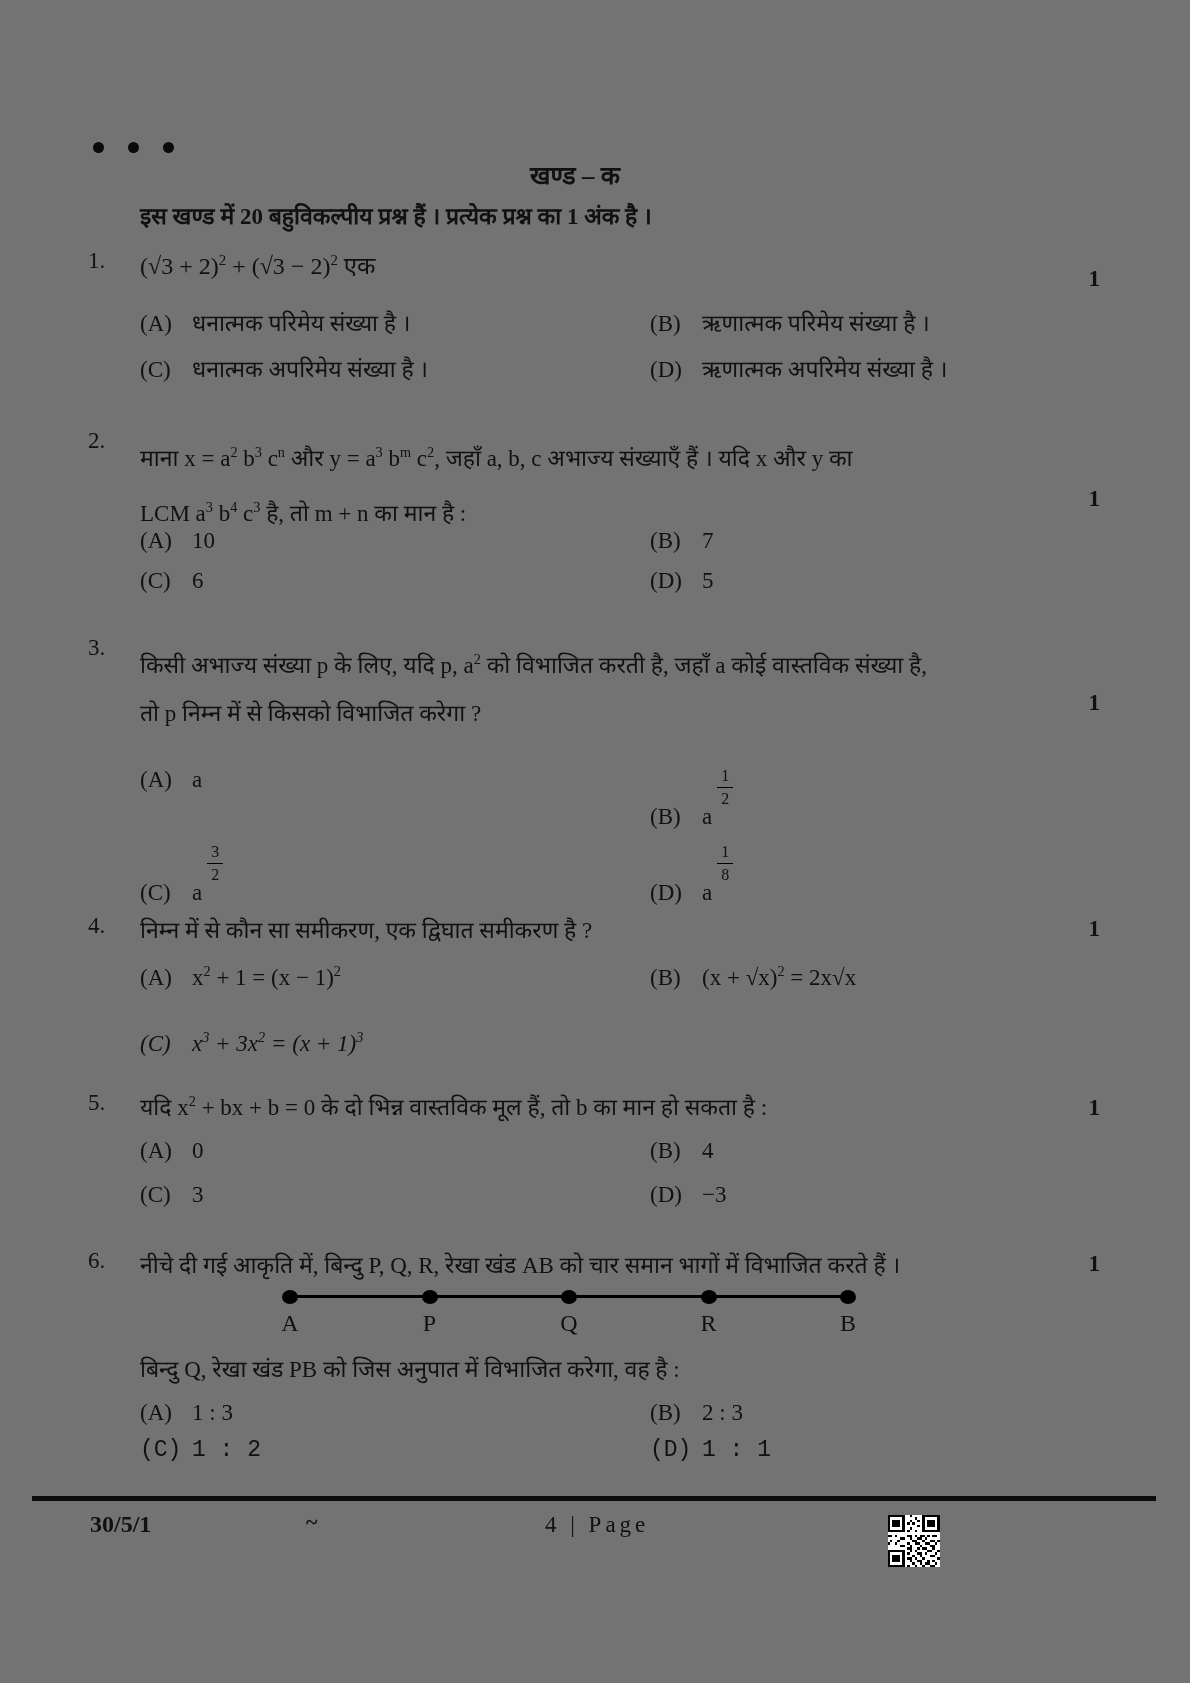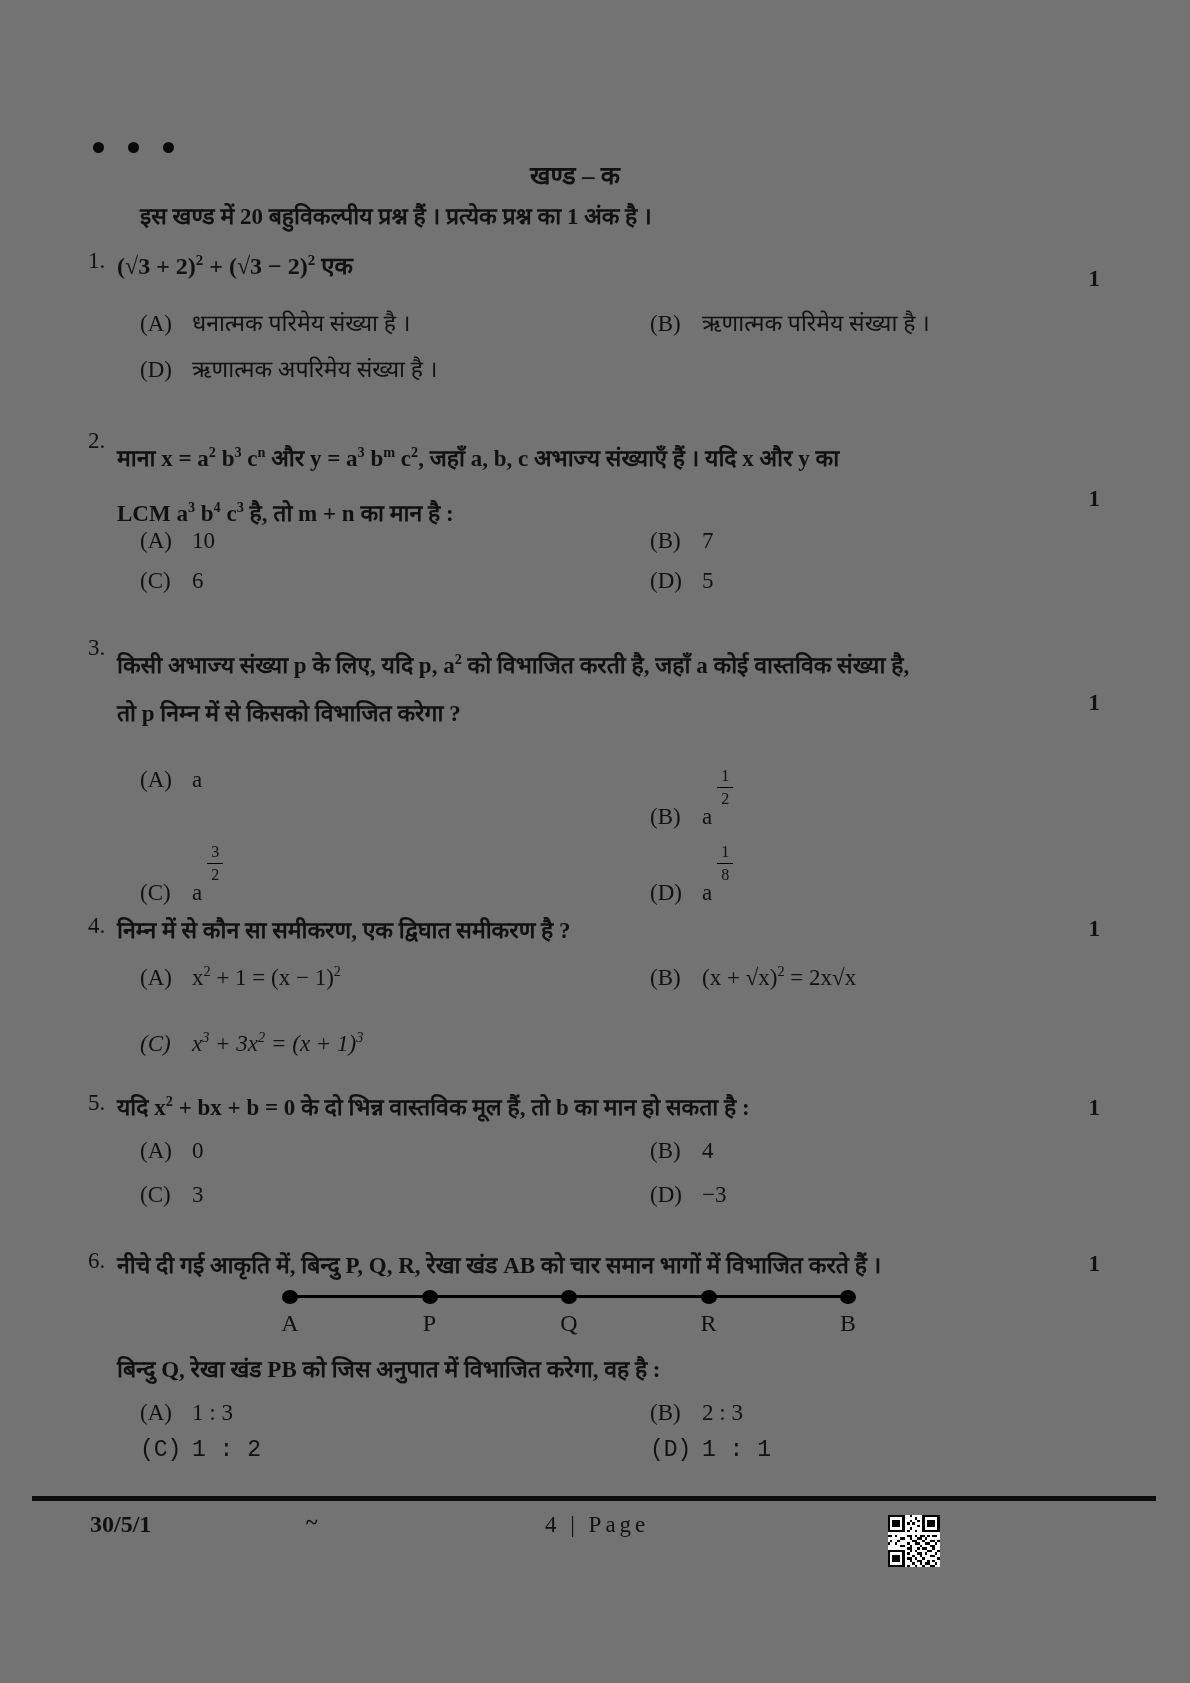--- a/index.html
+++ b/index.html
@@ -20,21 +20,21 @@
     position:absolute; top:157px; left:0; width:1150px;
     text-align:center; font-weight:bold; font-size:25px;
   }
   .intro {
     position:absolute; top:199px; left:140px;
     font-weight:bold; font-size:23px;
   }
 
   .question { position:absolute; left:88px; width:1012px; }
   .q-num { position:absolute; left:0; top:0; font-size:23px; }
-  .q-stem { margin-left:29px; margin-right:60px; font-size:23px; line-height:1.55;font-weight:bold; }
+  .q-stem { margin-left:52px; margin-right:60px; font-size:23px; line-height:1.55; }
   .q-stem.two-line .q-line { display:block; line-height:48px; }
   .q-marks { position:absolute; right:0; font-weight:bold; font-size:23px; }
 
   .opt-row { position:absolute; left:52px; right:0; display:flex; }
   .opt { flex:0 0 510px; font-size:23px; white-space:nowrap; }
   .opt + .opt { flex:1 1 auto; }
   .opt-label { display:inline-block; width:52px; font-size:23px; }
 
   sup { font-size:0.62em; }
 
@@ -85,20 +85,23 @@
     <span class="q-marks" style="top:18px;">1</span>
     <div class="opt-row" style="top:58px;">
       <div class="opt">
         <span class="opt-label">(A)</span><span>धनात्मक परिमेय संख्या है ।</span>
       </div>
       <div class="opt">
         <span class="opt-label">(B)</span><span>ऋणात्मक परिमेय संख्या है ।</span>
       </div>
     </div>
     <div class="opt-row" style="top:104px;">
+      <div class="opt">
+        <span class="opt-label">(C)</span><span>धनात्मक अपरिमेय संख्या है ।</span>
+      </div>
       <div class="opt">
         <span class="opt-label">(D)</span><span>ऋणात्मक अपरिमेय संख्या है ।</span>
       </div>
     </div>
   </div>
 
   <div class="question" style="top:428px;">
     <span class="q-num">2.</span>
     <div class="q-stem two-line">
       <span class="q-line">माना x = a<sup>2</sup> b<sup>3</sup> c<sup>n</sup> और y = a<sup>3</sup> b<sup>m</sup> c<sup>2</sup>, जहाँ a, b, c अभाज्य संख्याएँ हैं । यदि x और y का</span>

